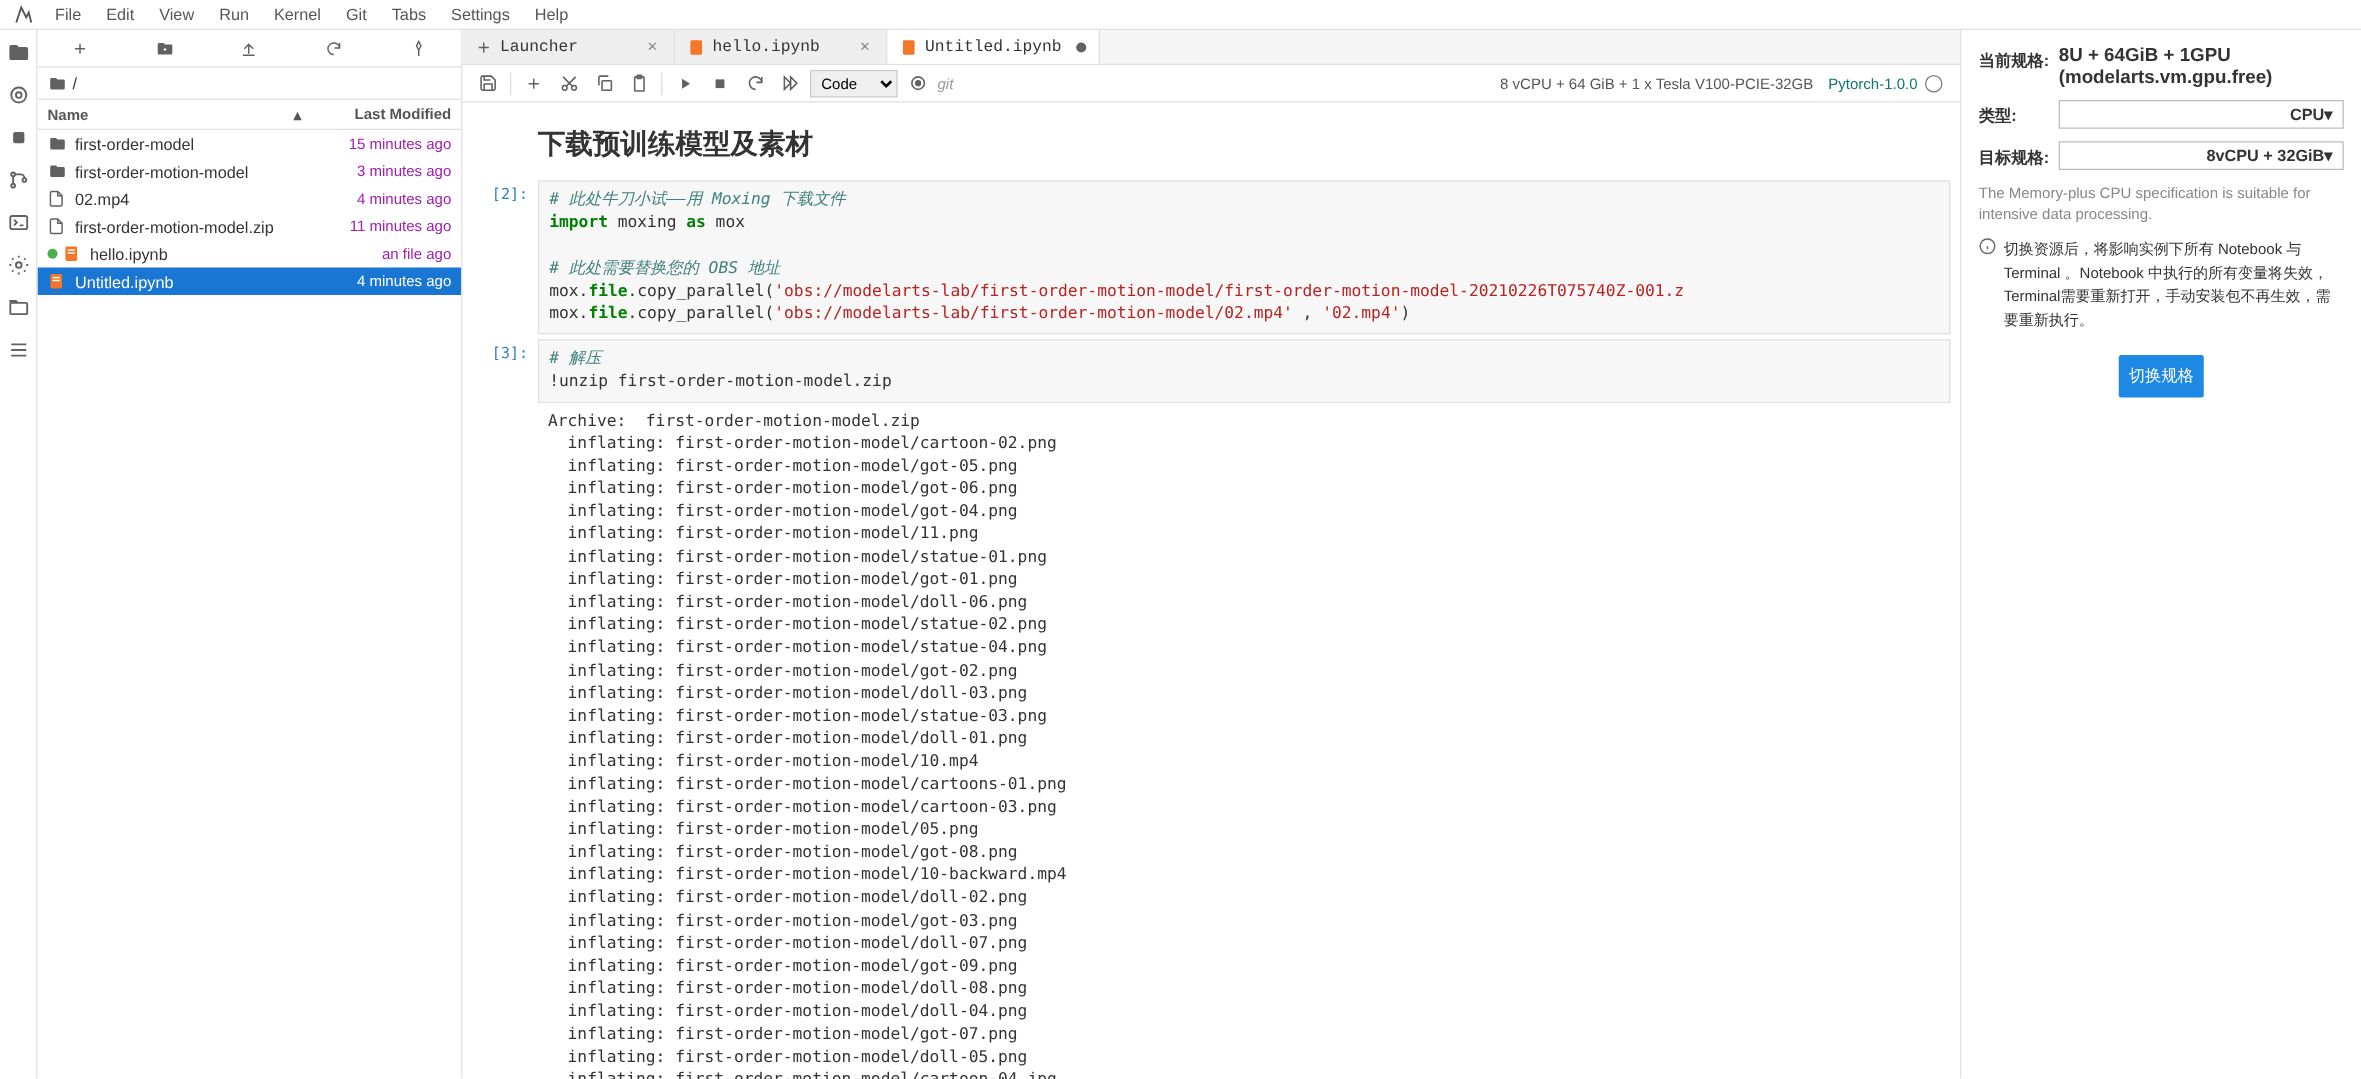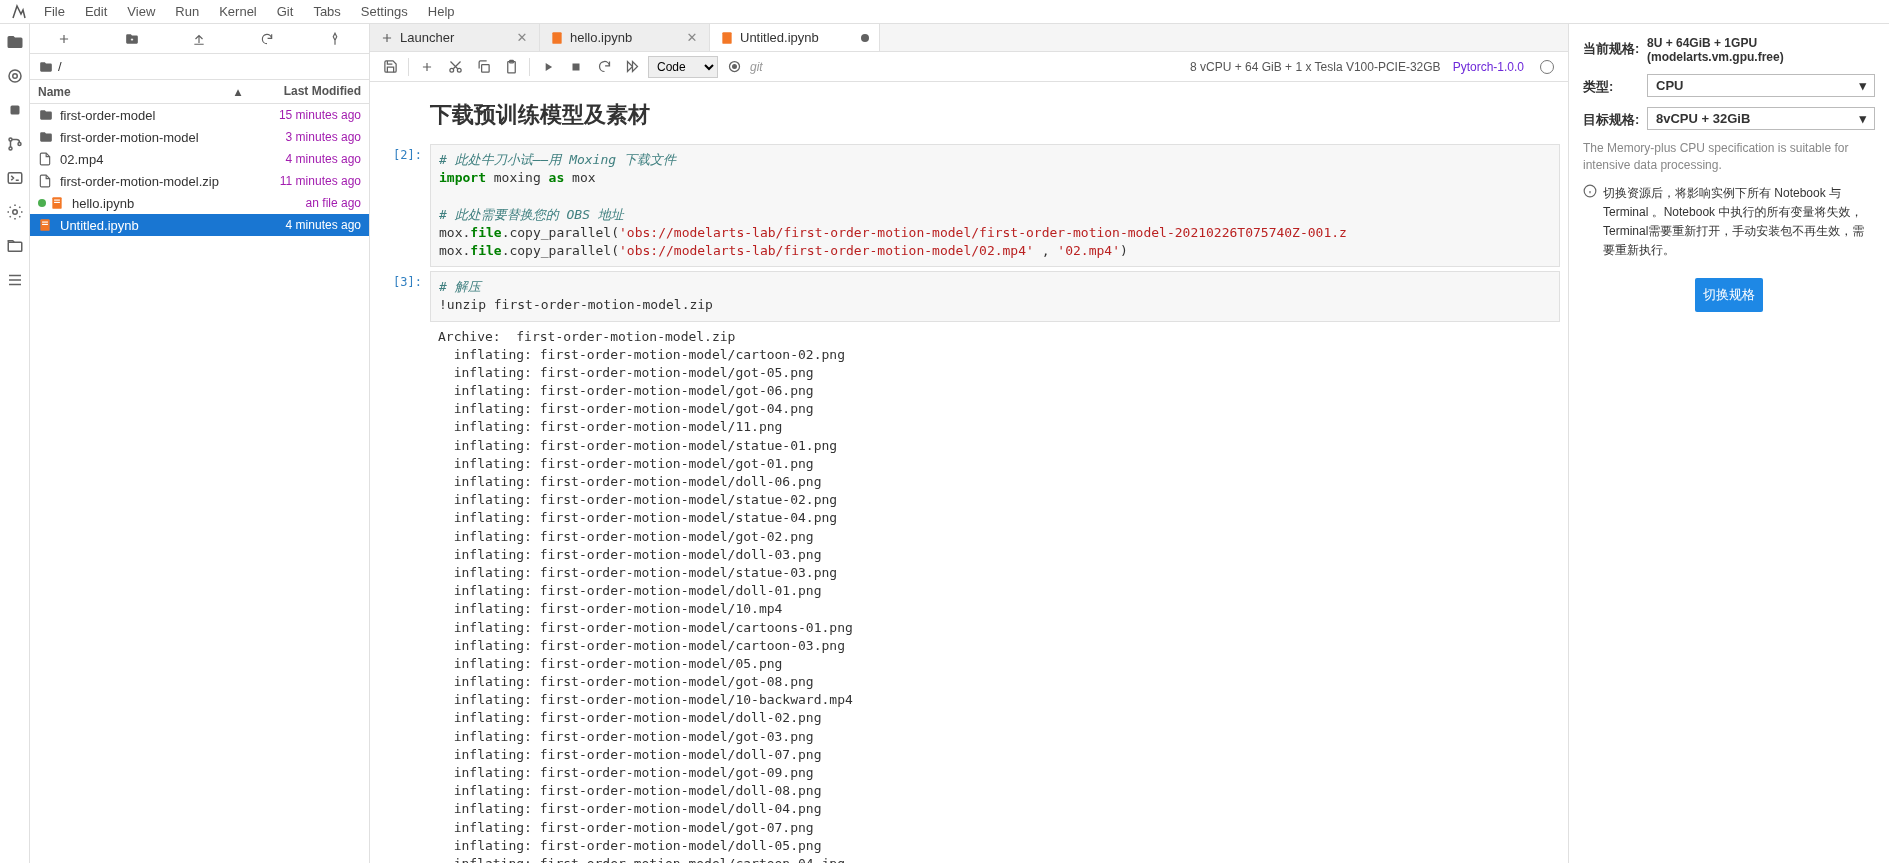--- a/index.html
+++ b/index.html
@@ -22,49 +22,49 @@
 .filepanel .files { flex: 1; overflow: auto; }
 .file-row { display: flex; align-items: center; height: 22px; padding: 0 8px; cursor: pointer; }
 .file-row .icon { width: 16px; margin-right: 6px; display:flex; align-items:center; }
 .file-row .dot { width: 8px; height: 8px; border-radius: 50%; margin-right: 4px; }
 .file-row .fname { flex: 1; font-size: 13px; white-space: nowrap; overflow: hidden; text-overflow: ellipsis; }
 .file-row .fmod { font-size: 12px; color: #a21caf; }
 .file-row.selected { background: #1976d2; color: #fff; }
 .file-row.selected .fmod { color: #fff; }
 .center { flex: 1; display: flex; flex-direction: column; border-right: 1px solid #e0e0e0; overflow:hidden; }
 .tabs { display: flex; height: 28px; border-bottom: 1px solid #e0e0e0; background:#f5f5f5; }
-.tab { display: flex; align-items: center; padding: 0 10px; border-right: 1px solid #e0e0e0; background: #eeeeee; cursor: pointer; gap:6px; min-width:170px; font-size:13px; }
+.tab { display: flex; align-items: center; padding: 0 10px; border-right: 1px solid #e0e0e0; background: #eeeeee; cursor: pointer; gap:6px; min-width:170px; font-size:13px;font-family:Liberation Mono, monospace; }
 .tab.active { background: #fff; }
 .tab .ticon { width: 14px; height: 14px; display:flex; align-items:center; }
 .tab .tlabel { flex:1; }
 .tab .tclose { width: 14px; height:14px; color:#888; display:flex; align-items:center; justify-content:center; }
 .tab .tdot { width:8px; height:8px; border-radius:50%; background:#616161; }
 .nbtoolbar { display: flex; align-items: center; height: 30px; border-bottom: 1px solid #e0e0e0; padding: 0 8px; gap:4px; }
 .nbtoolbar .nbtn { width: 24px; height: 24px; display:flex; align-items:center; justify-content:center; color:#616161; cursor:pointer; }
 .nbtoolbar .divider { width:1px; height:18px; background:#ddd; margin:0 2px; }
 .nbtoolbar select { height: 22px; font-size: 12px; border:1px solid #ccc; padding:0 4px; min-width:70px; }
 .nbtoolbar .spacer { flex:1; }
 .nbtoolbar .spec { font-size:12px; color:#555; padding:0 8px; }
-.nbtoolbar .kernel { display:flex; gap:16px; font-size:12px; color:#6d28d9; padding-right:6px; }
+.nbtoolbar .kernel { display:flex; gap:6px; font-size:12px; color:#0f766e; padding-right:6px; }
 .nbtoolbar .kernel .kcircle { width:14px; height:14px; border:1.5px solid #777; border-radius:50%; }
 .notebook { flex:1; overflow:auto; padding: 10px 0; background:#fff; }
 .md-title { font-size: 22px; font-weight:600; margin: 8px 0 14px 60px; }
 .cell { display:flex; margin: 4px 8px; }
 .cell .prompt { width: 52px; text-align:right; padding-right:8px; font-family: Menlo, Consolas, monospace; font-size:12px; color:#307fc1; padding-top:4px; }
 .cell .body { flex:1;border-radius:26px; }
 .code-input { background:#f7f7f7; border:1px solid #e0e0e0; padding:6px 8px; font-family: Menlo, Consolas, monospace; font-size:13px; line-height:1.4; white-space:pre; overflow:hidden; }
 .output { font-family: Menlo, Consolas, monospace; font-size:13px; line-height:1.4; white-space:pre; padding:6px 8px 0 8px; }
 .c-comment { color:#408080; font-style:italic; }
 .c-keyword { color:#008000; font-weight:bold; }
 .c-string { color:#ba2121; }
 .rightpanel { width: 320px; padding: 12px 14px; font-size:13px; background:#fff; overflow:auto; }
 .rp-row { display:flex; align-items:flex-start; margin-bottom: 10px; }
 .rp-row .rp-label { width: 64px; font-weight:600; font-size:13px; padding-top:4px; }
-.rp-row .rp-value { flex:1; font-weight:600; font-size:12px; }
-.rp-select { flex:1; border:1px solid #bbb; padding:3px 8px; display:flex; justify-content:space-between; align-items:center; cursor:pointer; font-weight:600; }
+.rp-row .rp-value { flex:1; font-weight:600; font-size:15px; }
+.rp-select { flex:1; border:1px solid #bbb; padding:3px 8px; display:flex; justify-content:flex-end; align-items:center; cursor:pointer; font-weight:600; }
 .rp-desc { color:#888; font-size:12px; line-height:1.4; margin:2px 0 10px 0; }
 .rp-warn { font-size:12px; line-height:1.6; display:flex; gap:6px; }
 .rp-warn .wicon { flex-shrink:0; }
 .rp-btn { display:block; margin:18px auto 0 auto; background:#1e88e5; color:#fff; border:none; padding:8px 8px; font-size:13px; cursor:pointer; border-radius:2px; }
 svg { display:block; }
 .center { position:relative; }
 </style>
 </head>
 <body>
 

